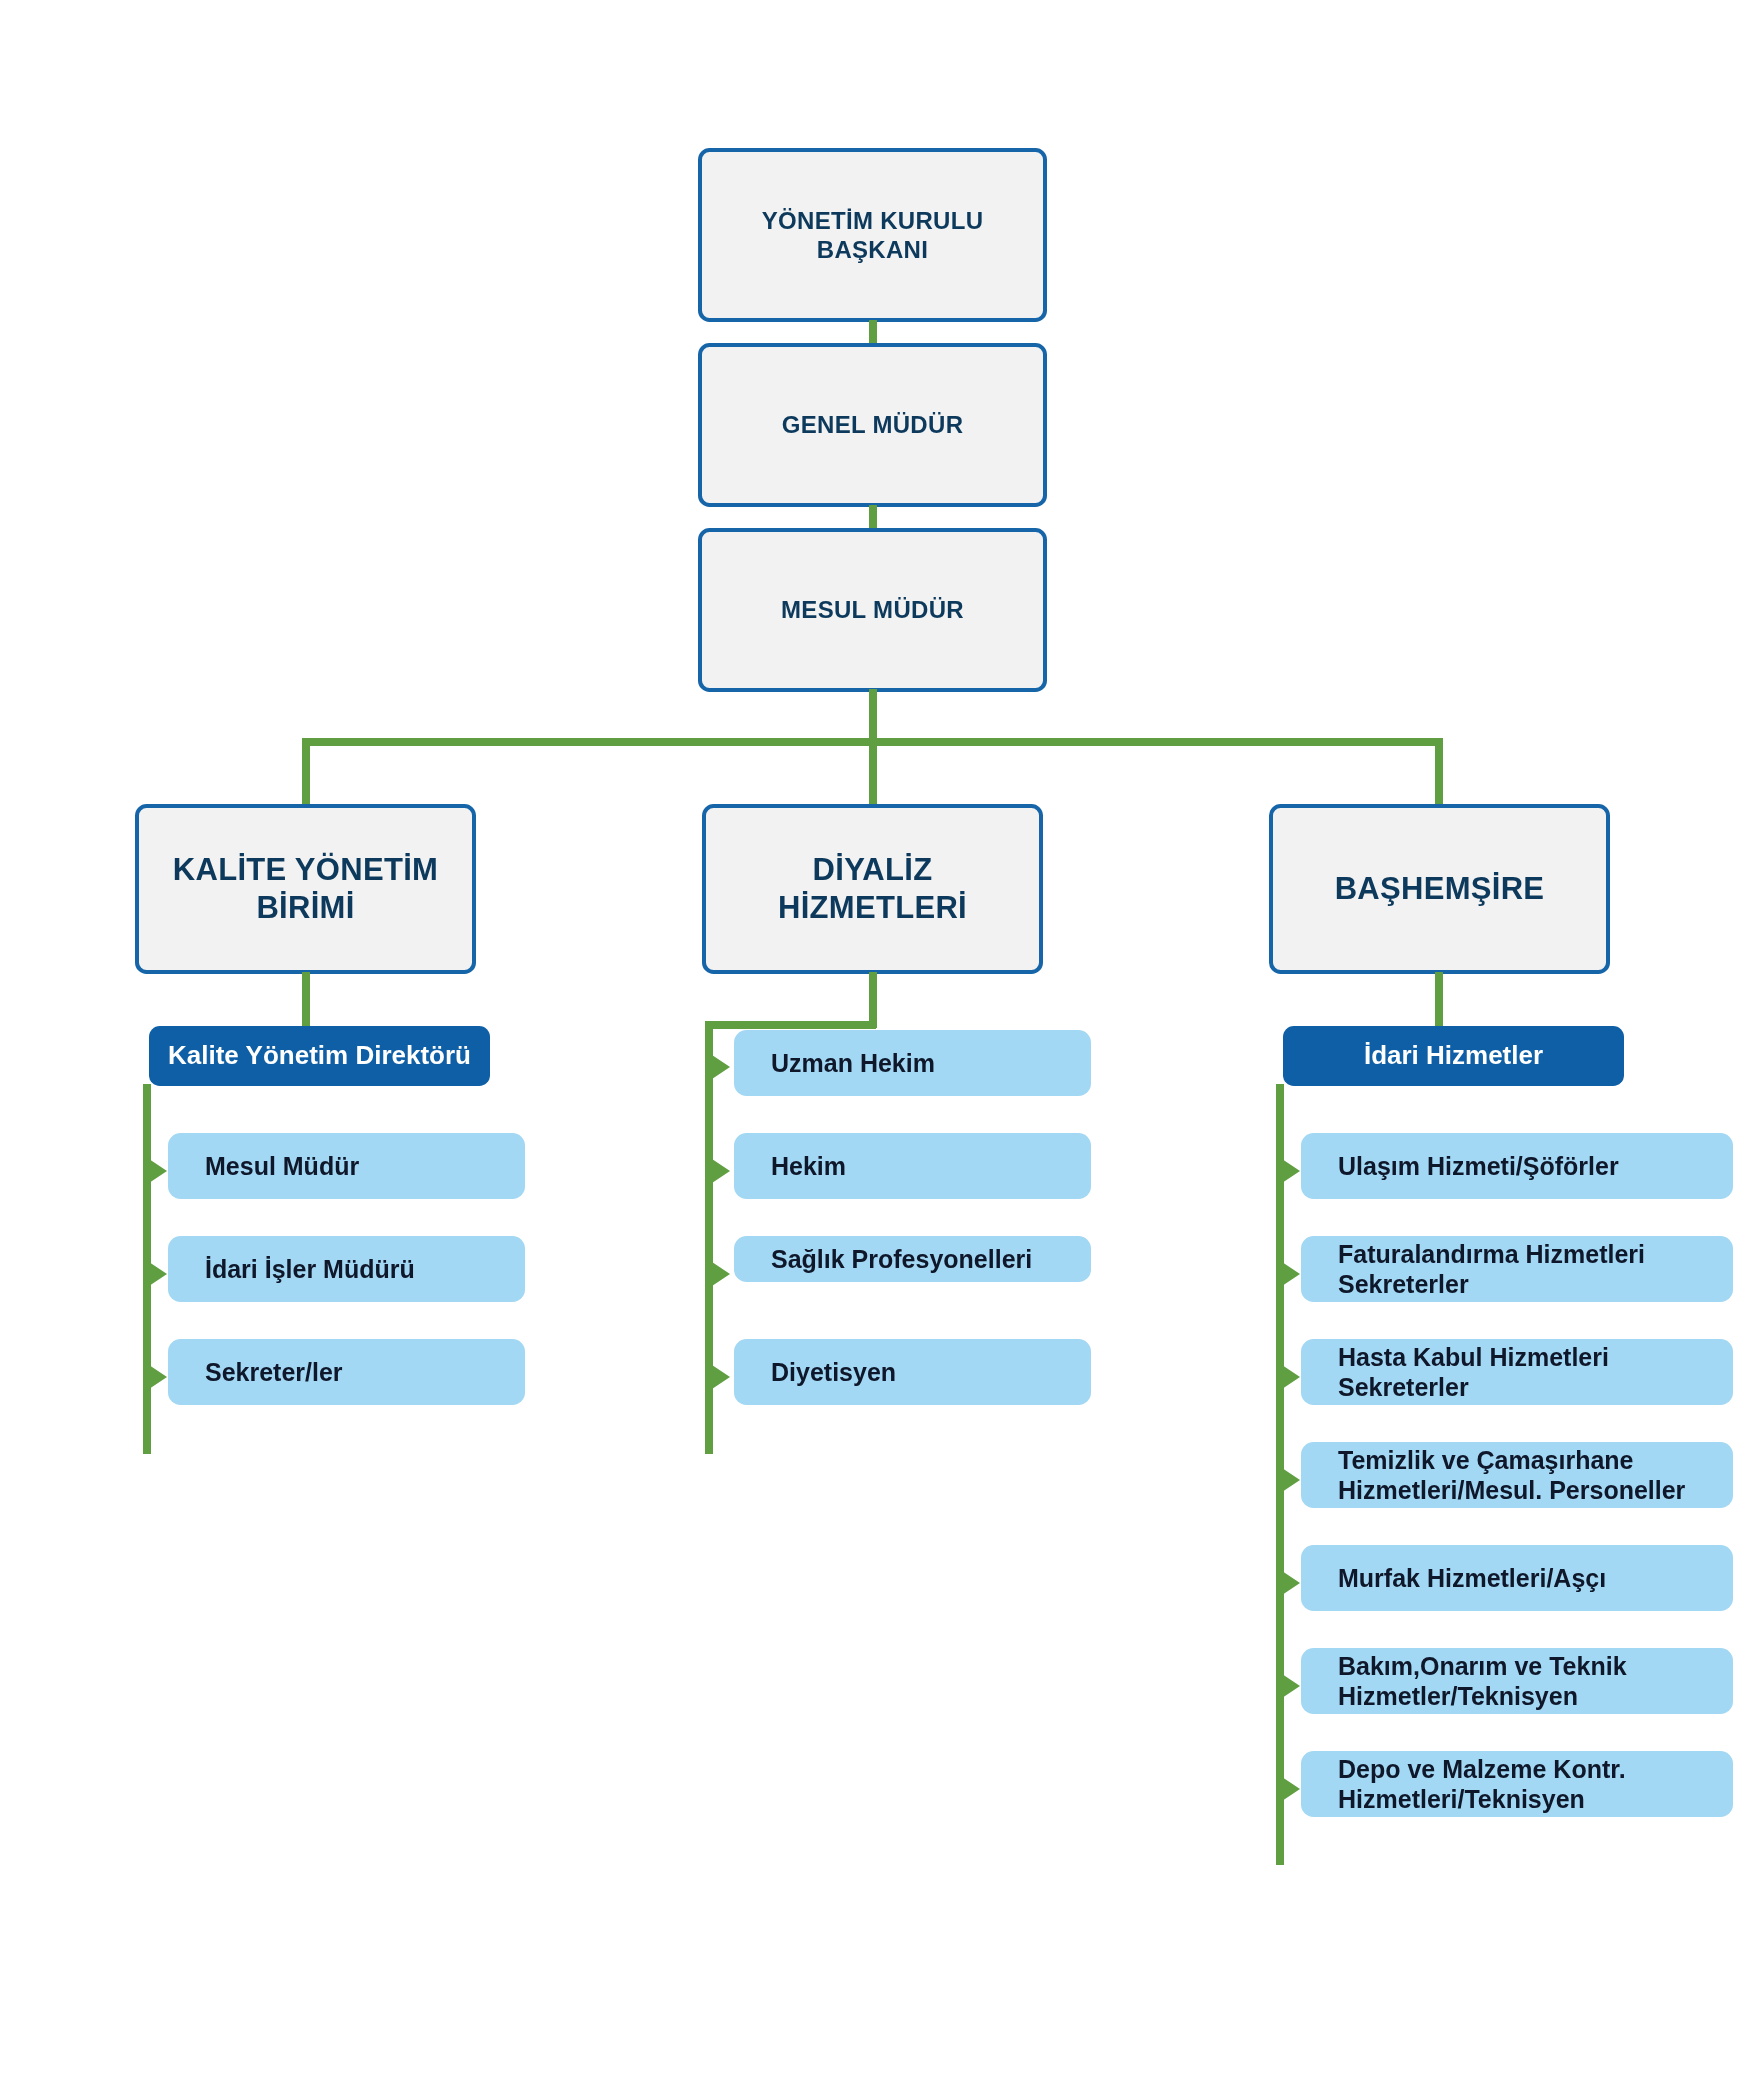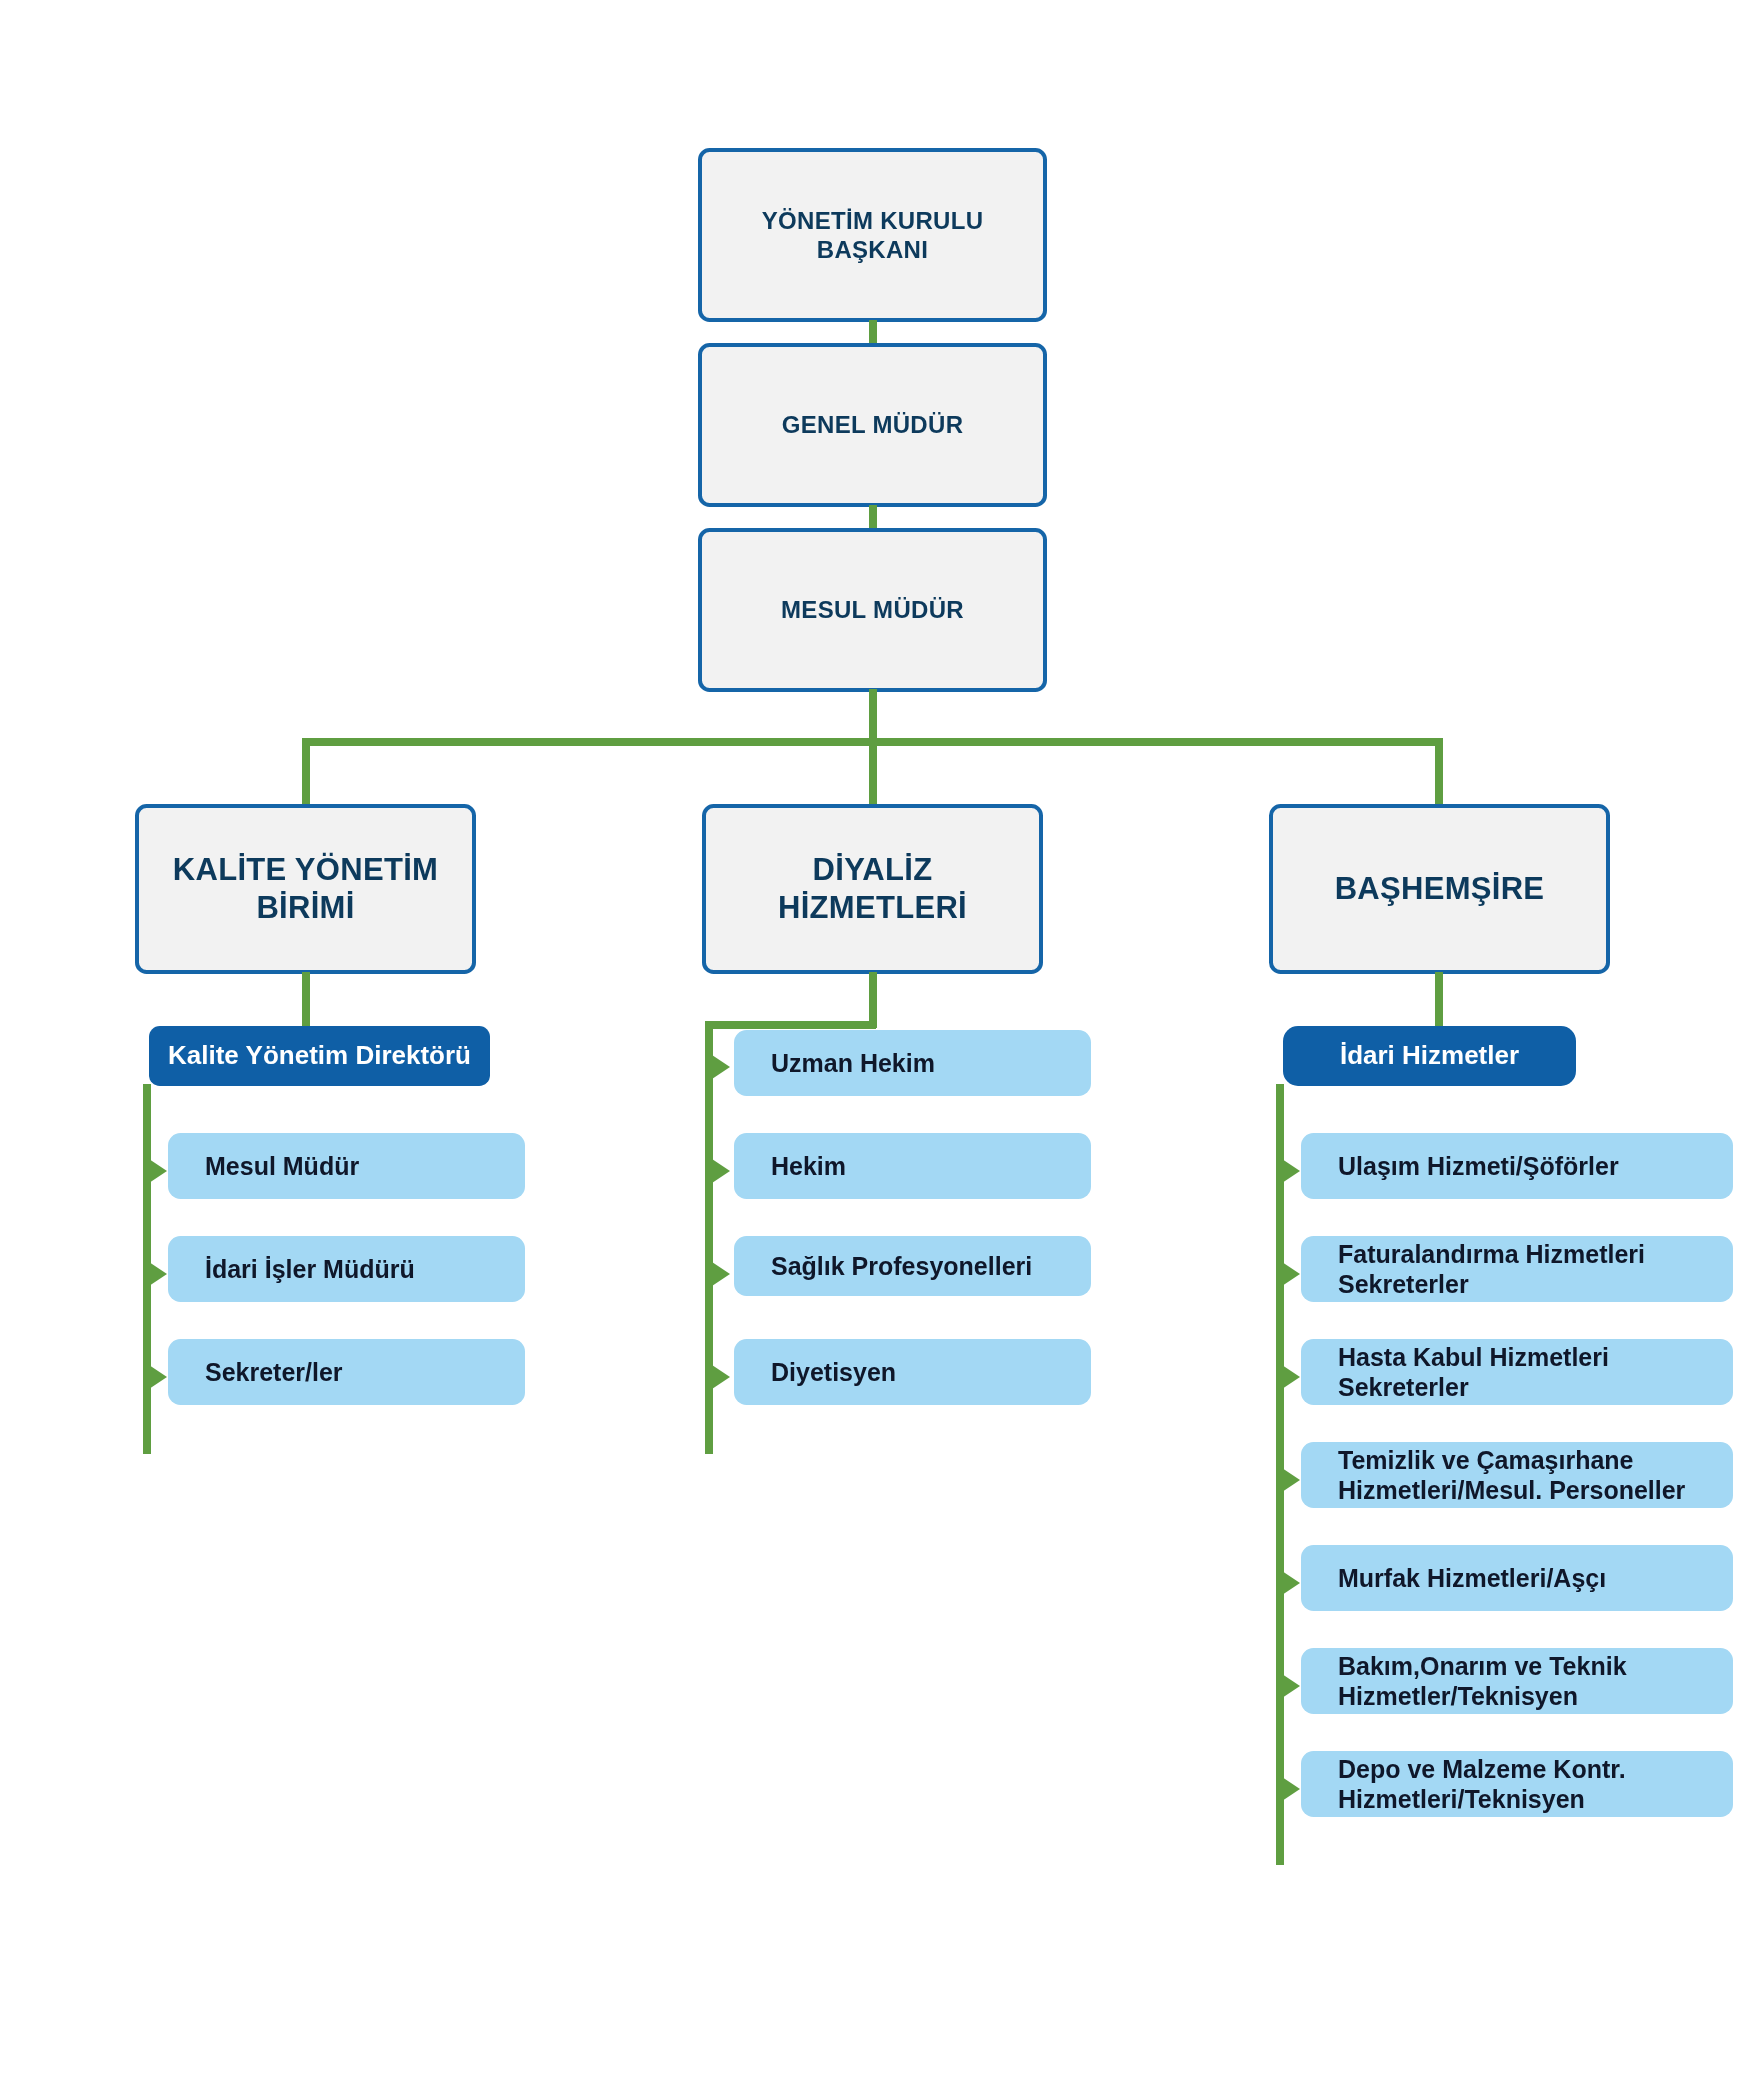--- a/index.html
+++ b/index.html
@@ -132,28 +132,28 @@
   <div class="conn conn-h" style="left:705px; top:1021px; width:171px;"></div>
   <div class="conn conn-v" style="left:705px; top:1021px; height:433px;"></div>
 
   <div class="arrow" style="left:709px; top:1053px;"></div>
   <div class="arrow" style="left:709px; top:1157px;"></div>
   <div class="arrow" style="left:709px; top:1260px;"></div>
   <div class="arrow" style="left:709px; top:1363px;"></div>
 
   <div class="node-light t-leaf" style="left:734px; top:1030px; width:357px; height:66px;">Uzman Hekim</div>
   <div class="node-light t-leaf" style="left:734px; top:1133px; width:357px; height:66px;">Hekim</div>
-  <div class="node-light t-leaf" style="left:734px; top:1236px; width:357px; height:60px;">Sağlık Profesyonelleri</div>
+  <div class="node-light t-leaf" style="left:734px; top:1236px; width:357px; height:46px;">Sağlık Profesyonelleri</div>
   <div class="node-light t-leaf" style="left:734px; top:1339px; width:357px; height:66px;">Diyetisyen</div>
 
   <div class="node-outline t-l2" style="left:1269px; top:804px; width:341px; height:170px;">BAŞHEMŞİRE</div>
 
   <div class="conn conn-v" style="left:1435px; top:972px; height:56px;"></div>
 
-  <div class="node-dark t-dark" style="left:1269px; top:1026px; width:293px; height:60px;border-radius:15px;">İdari Hizmetler</div>
+  <div class="node-dark t-dark" style="left:1269px; top:1026px; width:341px; height:60px;">İdari Hizmetler</div>
 
   <div class="conn conn-v" style="left:1276px; top:1084px; height:781px;"></div>
 
   <div class="arrow" style="left:1279px; top:1157px;"></div>
   <div class="arrow" style="left:1279px; top:1260px;"></div>
   <div class="arrow" style="left:1279px; top:1363px;"></div>
   <div class="arrow" style="left:1279px; top:1466px;"></div>
   <div class="arrow" style="left:1279px; top:1569px;"></div>
   <div class="arrow" style="left:1279px; top:1672px;"></div>
   <div class="arrow" style="left:1279px; top:1775px;"></div>

